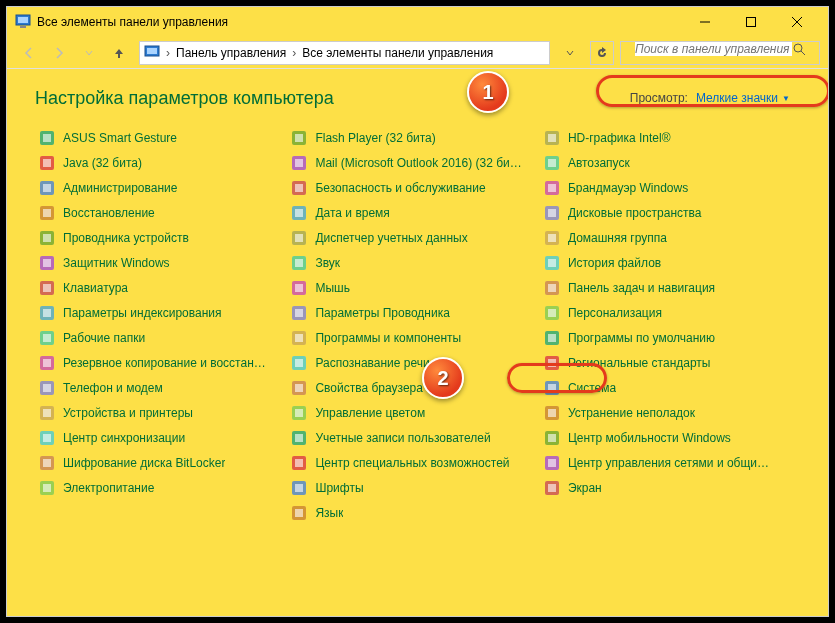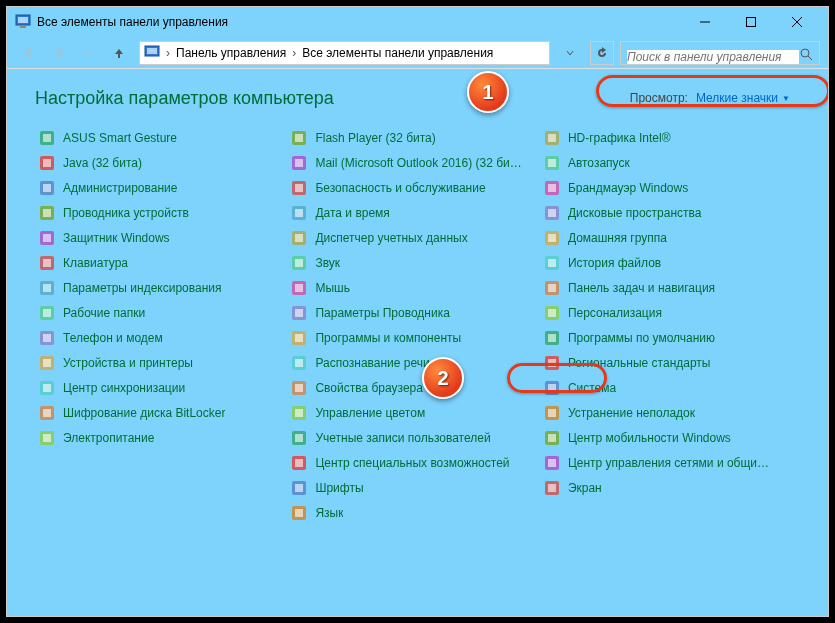--- a/index.html
+++ b/index.html
@@ -1,31 +1,31 @@
 <!DOCTYPE html>
 <html><head>
 <meta charset="utf-8">
 <style>
 * { box-sizing: border-box; margin: 0; padding: 0; }
 body { font-family: "Segoe UI", Tahoma, sans-serif; font-size: 12px; background: #000; width: 835px; height: 623px; padding: 6px; }
-.window { background: #7dd3fc; width: 823px; height: 611px; display: flex; flex-direction: column; border: 1px solid #ccc; }
+.window { background: #fde047; width: 823px; height: 611px; display: flex; flex-direction: column; border: 1px solid #ccc; }
 .titlebar { display: flex; align-items: center; height: 30px; padding: 0 8px; }
 .titlebar .title-icon { width: 16px; height: 16px; margin-right: 6px; }
 .titlebar .title { font-size: 12px; color: #000; flex: 1; }
 .win-controls { display: flex; gap: 0; }
 .win-btn { width: 46px; height: 30px; display: flex; align-items: center; justify-content: center; cursor: pointer; }
 .toolbar { display: flex; align-items: center; height: 32px; padding: 0 8px; border-bottom: 1px solid #e0e0e0; gap: 2px; }
 .nav-arrow { width: 28px; height: 28px; display: flex; align-items: center; justify-content: center; cursor: pointer; color: #555; }
 .nav-arrow.disabled { color: #bbb; }
 .addr { display: flex; align-items: center; flex: 1; padding: 0 4px; margin: 0 4px; height: 24px; border: 1px solid #ccc; background: #fff; }
 .addr-icon { width: 16px; height: 16px; margin-right: 4px; }
 .crumb { color: #000; padding: 0 4px; cursor: pointer; }
 .crumb-sep { color: #555; padding: 0 2px; }
 .refresh { width: 24px; height: 24px; display: flex; align-items: center; justify-content: center; border: 1px solid #ccc; margin-left: 4px; cursor: pointer; }
-.search { display: flex; align-items: flex-end; width: 200px; height: 24px; border: 1px solid #ccc; padding: 0 6px; margin-left: 4px; }
+.search { display: flex; align-items: flex-start; width: 200px; height: 24px; border: 1px solid #ccc; padding: 0 14px; margin-left: 4px; }
 .search input { border: none; outline: none; flex: 1; font-size: 12px; color: #777; font-style: italic; }
 .search .sicon { color: #555; }
 .content { flex: 1; padding: 18px 28px 10px 28px; overflow: hidden; position: relative; }
 .header-row { display: flex; align-items: center; margin-bottom: 16px; }
 .page-title { font-size: 18px; color: #006d37; font-weight: normal; flex: 1; }
 .view-box { display: flex; align-items: center; padding: 4px 10px; }
 .view-label { color: #444; margin-right: 8px; }
 .view-val { color: #0066cc; cursor: pointer; }
 .dropdown-arrow { color: #0066cc; margin-left: 4px; font-size: 8px; }
 .items-container { display: flex; gap: 0; }
@@ -148,20 +148,27 @@
           </div>
           <div class="item">
             <span class="item-icon"><svg width="16" height="16">
                 <rect x="1" y="1" width="14" height="14" rx="2" fill="#58c" opacity="0.85"></rect>
                 <rect x="4" y="4" width="8" height="8" fill="#fff" opacity="0.6"></rect>
               </svg></span>
             <span class="item-label">Администрирование</span>
           </div>
           <div class="item">
             <span class="item-icon"><svg width="16" height="16">
+                <rect x="1" y="1" width="14" height="14" rx="2" fill="#c83" opacity="0.85"></rect>
+                <rect x="4" y="4" width="8" height="8" fill="#fff" opacity="0.6"></rect>
+              </svg></span>
+            <span class="item-label">Восстановление</span>
+          </div>
+          <div class="item">
+            <span class="item-icon"><svg width="16" height="16">
                 <rect x="1" y="1" width="14" height="14" rx="2" fill="#7a3" opacity="0.85"></rect>
                 <rect x="4" y="4" width="8" height="8" fill="#fff" opacity="0.6"></rect>
               </svg></span>
             <span class="item-label">Проводника устройств</span>
           </div>
           <div class="item">
             <span class="item-icon"><svg width="16" height="16">
                 <rect x="1" y="1" width="14" height="14" rx="2" fill="#a5c" opacity="0.85"></rect>
                 <rect x="4" y="4" width="8" height="8" fill="#fff" opacity="0.6"></rect>
               </svg></span>
@@ -180,20 +187,27 @@
                 <rect x="4" y="4" width="8" height="8" fill="#fff" opacity="0.6"></rect>
               </svg></span>
             <span class="item-label">Параметры индексирования</span>
           </div>
           <div class="item">
             <span class="item-icon"><svg width="16" height="16">
                 <rect x="1" y="1" width="14" height="14" rx="2" fill="#5c9" opacity="0.85"></rect>
                 <rect x="4" y="4" width="8" height="8" fill="#fff" opacity="0.6"></rect>
               </svg></span>
             <span class="item-label">Рабочие папки</span>
+          </div>
+          <div class="item">
+            <span class="item-icon"><svg width="16" height="16">
+                <rect x="1" y="1" width="14" height="14" rx="2" fill="#c5a" opacity="0.85"></rect>
+                <rect x="4" y="4" width="8" height="8" fill="#fff" opacity="0.6"></rect>
+              </svg></span>
+            <span class="item-label">Резервное копирование и восстан…</span>
           </div>
           <div class="item">
             <span class="item-icon"><svg width="16" height="16">
                 <rect x="1" y="1" width="14" height="14" rx="2" fill="#88c" opacity="0.85"></rect>
                 <rect x="4" y="4" width="8" height="8" fill="#fff" opacity="0.6"></rect>
               </svg></span>
             <span class="item-label">Телефон и модем</span>
           </div>
           <div class="item">
             <span class="item-icon"><svg width="16" height="16">

